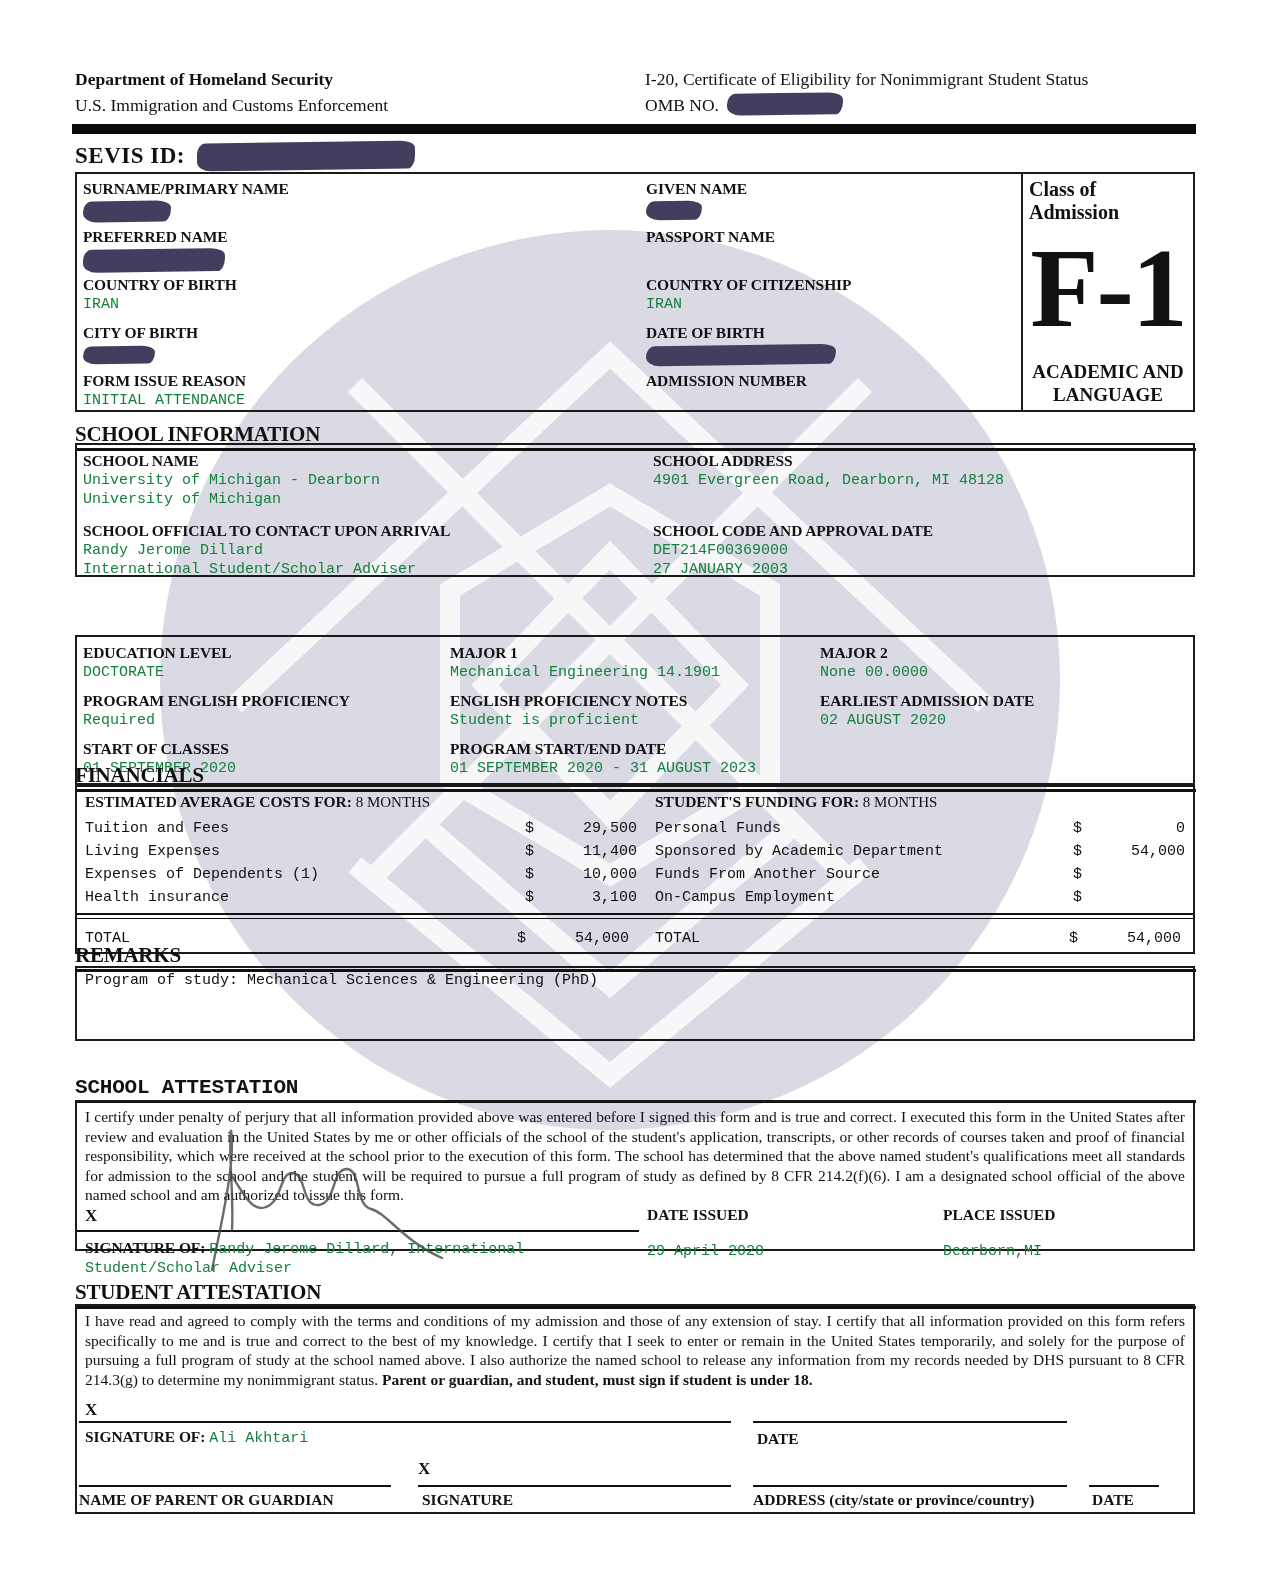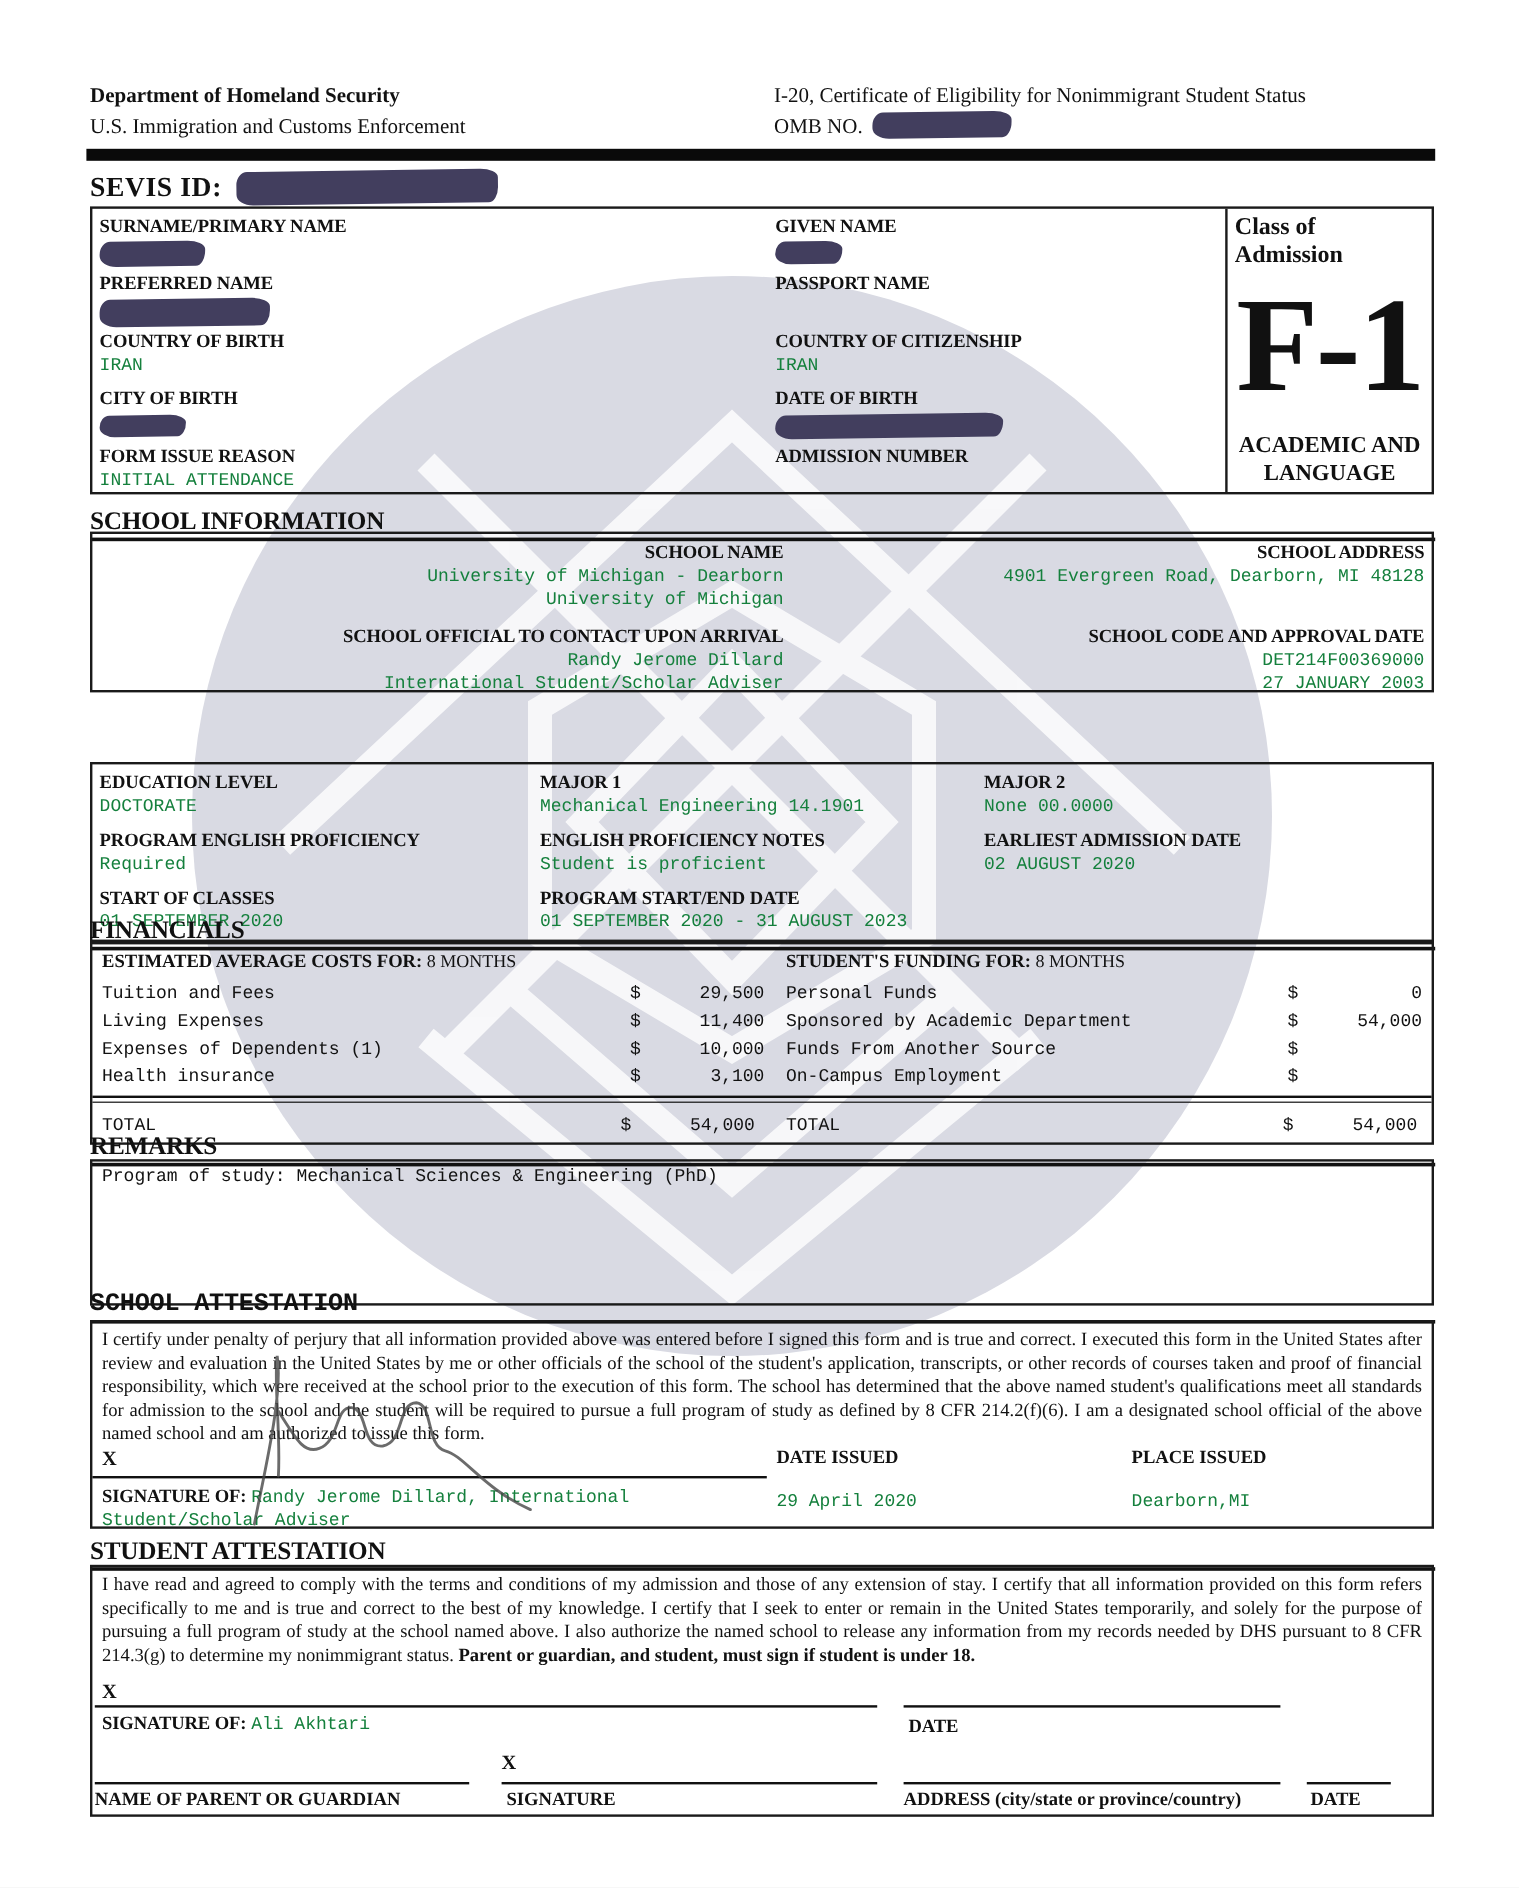--- a/index.html
+++ b/index.html
@@ -37,21 +37,21 @@
 
   
   .box-personal{top:172px;height:240px;}
   .pgrid{position:absolute;left:6px;top:5px;width:890px;display:grid;grid-template-columns:563px 1fr;grid-auto-rows:48px;}
   .class-cell{position:absolute;right:0;top:0;width:172px;height:100%;border-left:2px solid #1a1a1a;box-sizing:border-box;padding:4px 6px;}
   .ca-title{font-weight:bold;font-size:20px;}
   .ca-code{font-weight:bold;font-size:112px;line-height:1;text-align:center;margin-top:8px;letter-spacing:-2px;}
   .ca-desc{font-weight:bold;font-size:19px;text-align:center;margin-top:16px;line-height:23px;}
 
   
-  .box-school{top:443px;height:134px;text-align:right;}
+  .box-school{top:443px;height:134px;}
   .sgrid{position:absolute;left:6px;top:6px;right:6px;display:grid;grid-template-columns:570px 1fr;grid-template-rows:70px auto;}
 
   
   .box-program{top:635px;height:150px;}
   .prgrid{position:absolute;left:6px;top:6px;right:6px;display:grid;grid-template-columns:367px 370px 1fr;grid-auto-rows:48px;}
 
   
   .box-fin{top:785px;height:169px;}
   .fin-head{font-size:15px;margin-bottom:6px;}
   .fin-head .b{font-weight:bold;font-size:15.5px;}
@@ -61,26 +61,26 @@
   .fin-lbl{flex:1;}
   .fin-cur{width:26px;}
   .fin-amt{width:86px;text-align:right;}
   .fin-sep{position:absolute;left:0;right:0;bottom:33px;height:3px;border-top:2px solid #111;border-bottom:1px solid #111;}
   .fin-total{position:absolute;left:8px;right:12px;bottom:5px;display:flex;}
   .fin-total .half{display:flex;font-family:"Liberation Mono",monospace;font-size:15px;}
   .fin-total .h1{width:544px;margin-right:26px;}
   .fin-total .h2{flex:1;}
 
   
-  .box-remarks{top:966px;height:122px;padding:4px 8px;}
+  .box-remarks{top:966px;height:75px;padding:4px 8px;}
   .remarks-text{font-family:"Liberation Mono",monospace;font-size:15px;}
 
   
   .att-text{margin:0;padding:5px 8px 0 8px;font-size:15.5px;line-height:19.5px;text-align:justify;}
-  .box-sa{top:1100px;height:174px;}
+  .box-sa{top:1100px;height:151px;}
   .sa-table{position:absolute;left:0;right:0;bottom:0;top:104px;display:grid;grid-template-columns:562px 296px 1fr;grid-template-rows:26px auto;}
   .xlbl{font-weight:bold;font-size:17px;}
   .sa-x-cell{padding-left:8px;border-bottom:2.5px solid #111;}
   .sa-h{font-weight:bold;font-size:15.5px;padding-left:8px;}
   .sa-sig{padding:6px 0 0 8px;}
   .sa-v{padding:10px 0 0 8px;}
 
   .box-st{top:1304px;height:210px;}
   .st-row1{position:relative;height:28px;margin-top:6px;}
   .st-row1 .xlbl{position:absolute;left:8px;bottom:3px;}

